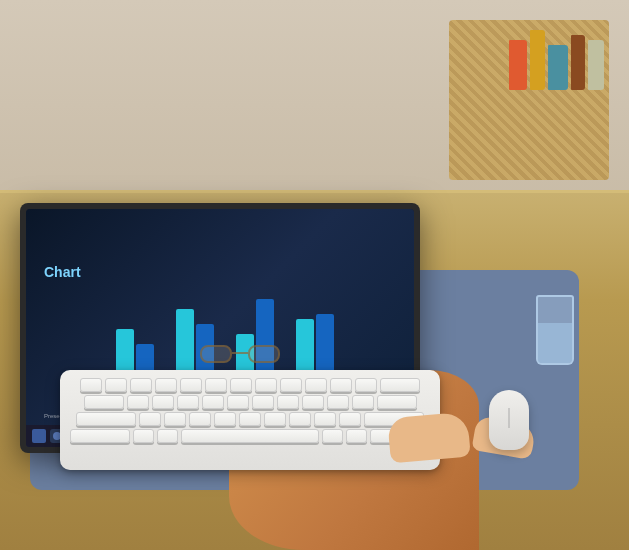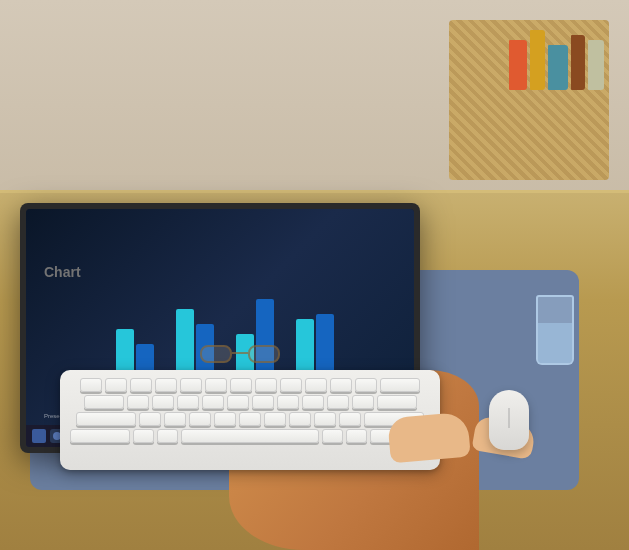--- a/index.html
+++ b/index.html
@@ -122,21 +122,21 @@
       position: absolute;
       top: 0; left: 0; right: 0; bottom: 0;
       background: linear-gradient(135deg, #0a1628 0%, #1a2a4a 50%, #0d1f38 100%);
     }
 
     
     .chart-label {
       position: absolute;
       top: 55px;
       left: 18px;
-      color: #737373;
+      color: #7dd3fc;
       font-size: 14px;
       font-weight: bold;
       font-family: Arial, sans-serif;
     }
 
     
     .taskbar {
       position: absolute;
       bottom: 0; left: 0; right: 0;
       height: 22px;

